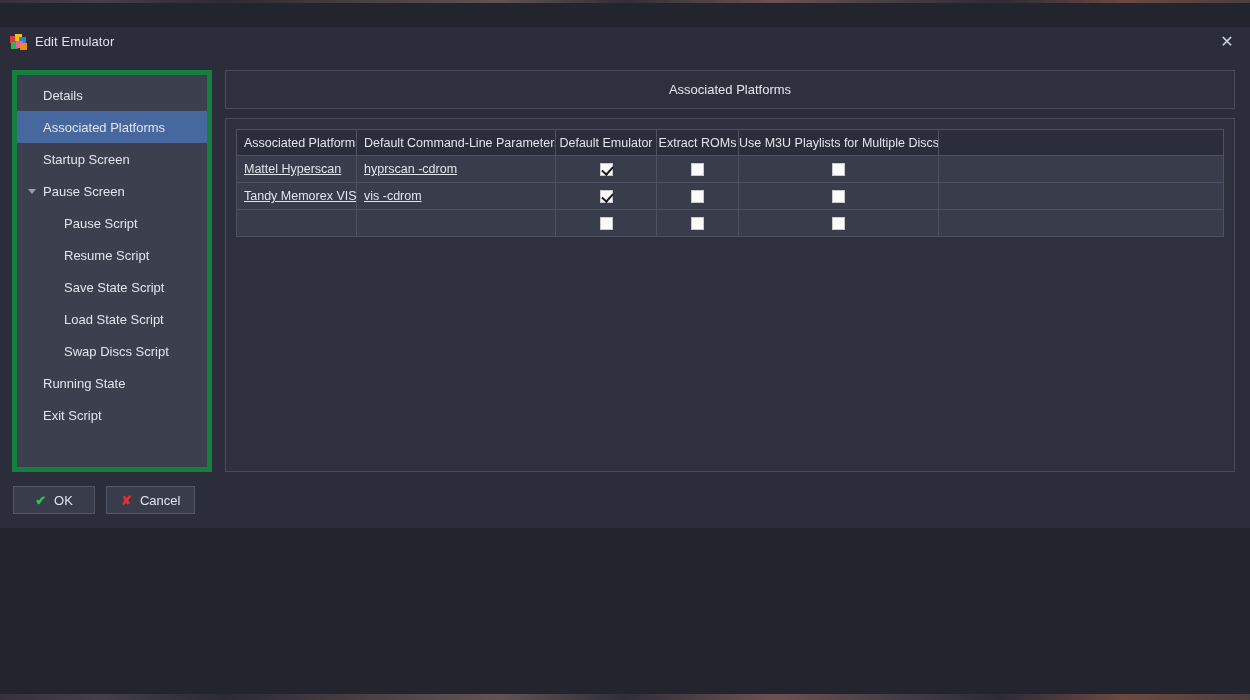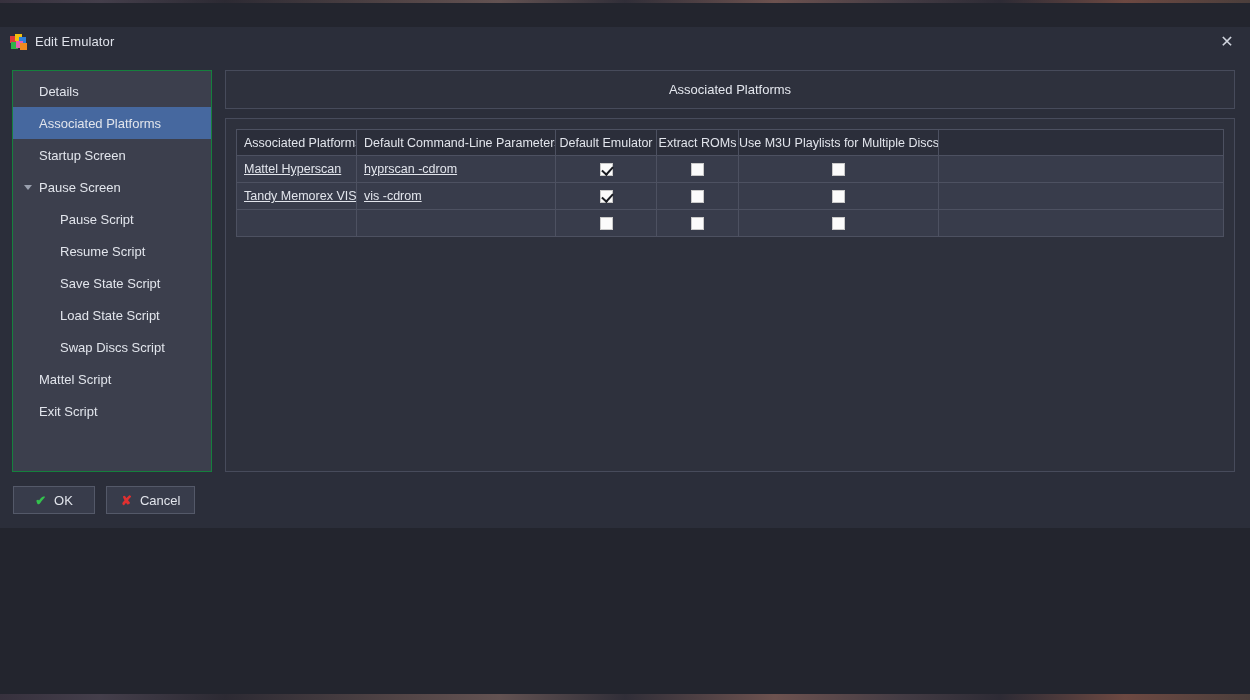--- a/index.html
+++ b/index.html
@@ -65,21 +65,21 @@
     flex: 1 1 auto; display: flex;
     padding: 14px 15px 0 12px;
     gap: 13px;
     min-height: 0;
   }
 
   
   .sidebar {
     width: 200px; flex: 0 0 200px;
     background: #3c3f4d;
-    border: 1px solid #15803d;
+    border: 5px solid #15803d;
     padding-top: 4px;
     overflow: hidden;
   }
   .nav-item {
     height: 32px; display: flex; align-items: center;
     color: #e2e5ec; font-size: 13px;
     cursor: pointer; position: relative;
     padding-left: 26px;
   }
   .nav-item.child { padding-left: 47px; }
@@ -207,21 +207,21 @@
         <div class="nav-item child">
           <span>Save State Script</span>
         </div>
         <div class="nav-item child">
           <span>Load State Script</span>
         </div>
         <div class="nav-item child">
           <span>Swap Discs Script</span>
         </div>
         <div class="nav-item">
-          <span>Mattel Script</span>
+          <span>Running State</span>
         </div>
         <div class="nav-item">
           <span>Exit Script</span>
         </div>
       </div>
 
     <div class="content">
       <div class="panel-header">
         <span>Associated Platforms</span>
       </div>

